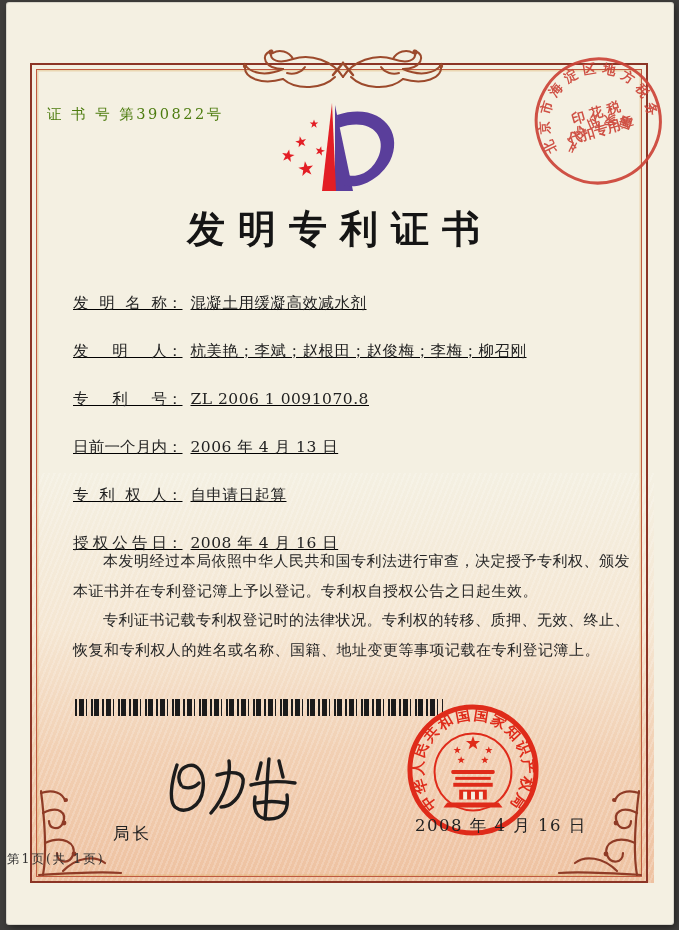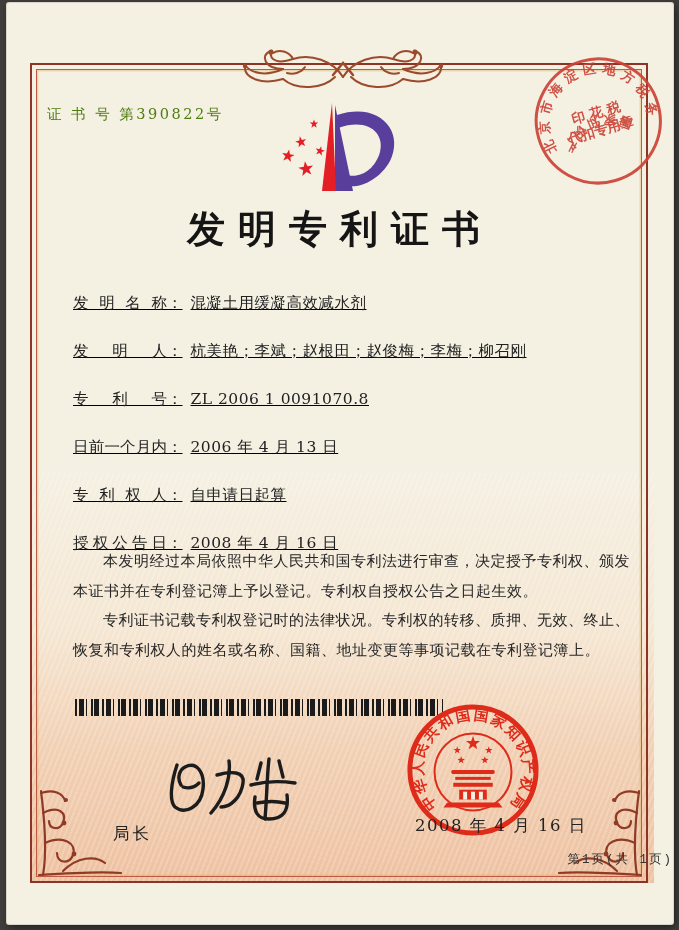--- a/index.html
+++ b/index.html
@@ -55,21 +55,21 @@
       #1b1b1b 0 2px, transparent 2px 4px,
       #1b1b1b 4px 9px, transparent 9px 11px,
       #1b1b1b 11px 12px, transparent 12px 16px,
       #1b1b1b 16px 18px, transparent 18px 19px,
       #1b1b1b 19px 24px, transparent 24px 27px);
   }
   .director-label{left:106px;top:776px;font-size:16.5px;color:#222;letter-spacing:3px;margin-top:44px;}
   .signature{left:148px;top:732px;width:180px;height:95px;}
   .seal{left:397px;top:698px;width:138px;height:138px;z-index:3;}
   .issue-date{left:408px;top:812px;font-size:16.5px;color:#222;letter-spacing:1.5px;z-index:4;}
-  .page-footer{left:0;top:848px;width:666px;text-align:right;font-size:12.5px;color:#333;letter-spacing:2px;font-family:Liberation Mono, monospace;}
+  .page-footer{left:0;top:848px;width:666px;text-align:left;font-size:12.5px;color:#333;letter-spacing:2px;}
   .ornament{left:228px;top:34px;width:216px;height:58px;z-index:3;}
   .tax-stamp{left:516px;top:42px;width:150px;height:150px;transform:rotate(-16deg);opacity:.92;z-index:3;}
   .logo{left:266px;top:90px;width:140px;height:114px;}
   .corner-fl{width:92px;height:98px;z-index:3;}
   .corner-bl{left:26px;top:780px;}
   .corner-br{left:548px;top:780px;transform:scaleX(-1);}
 </style>
 </head>
 <body>
 

